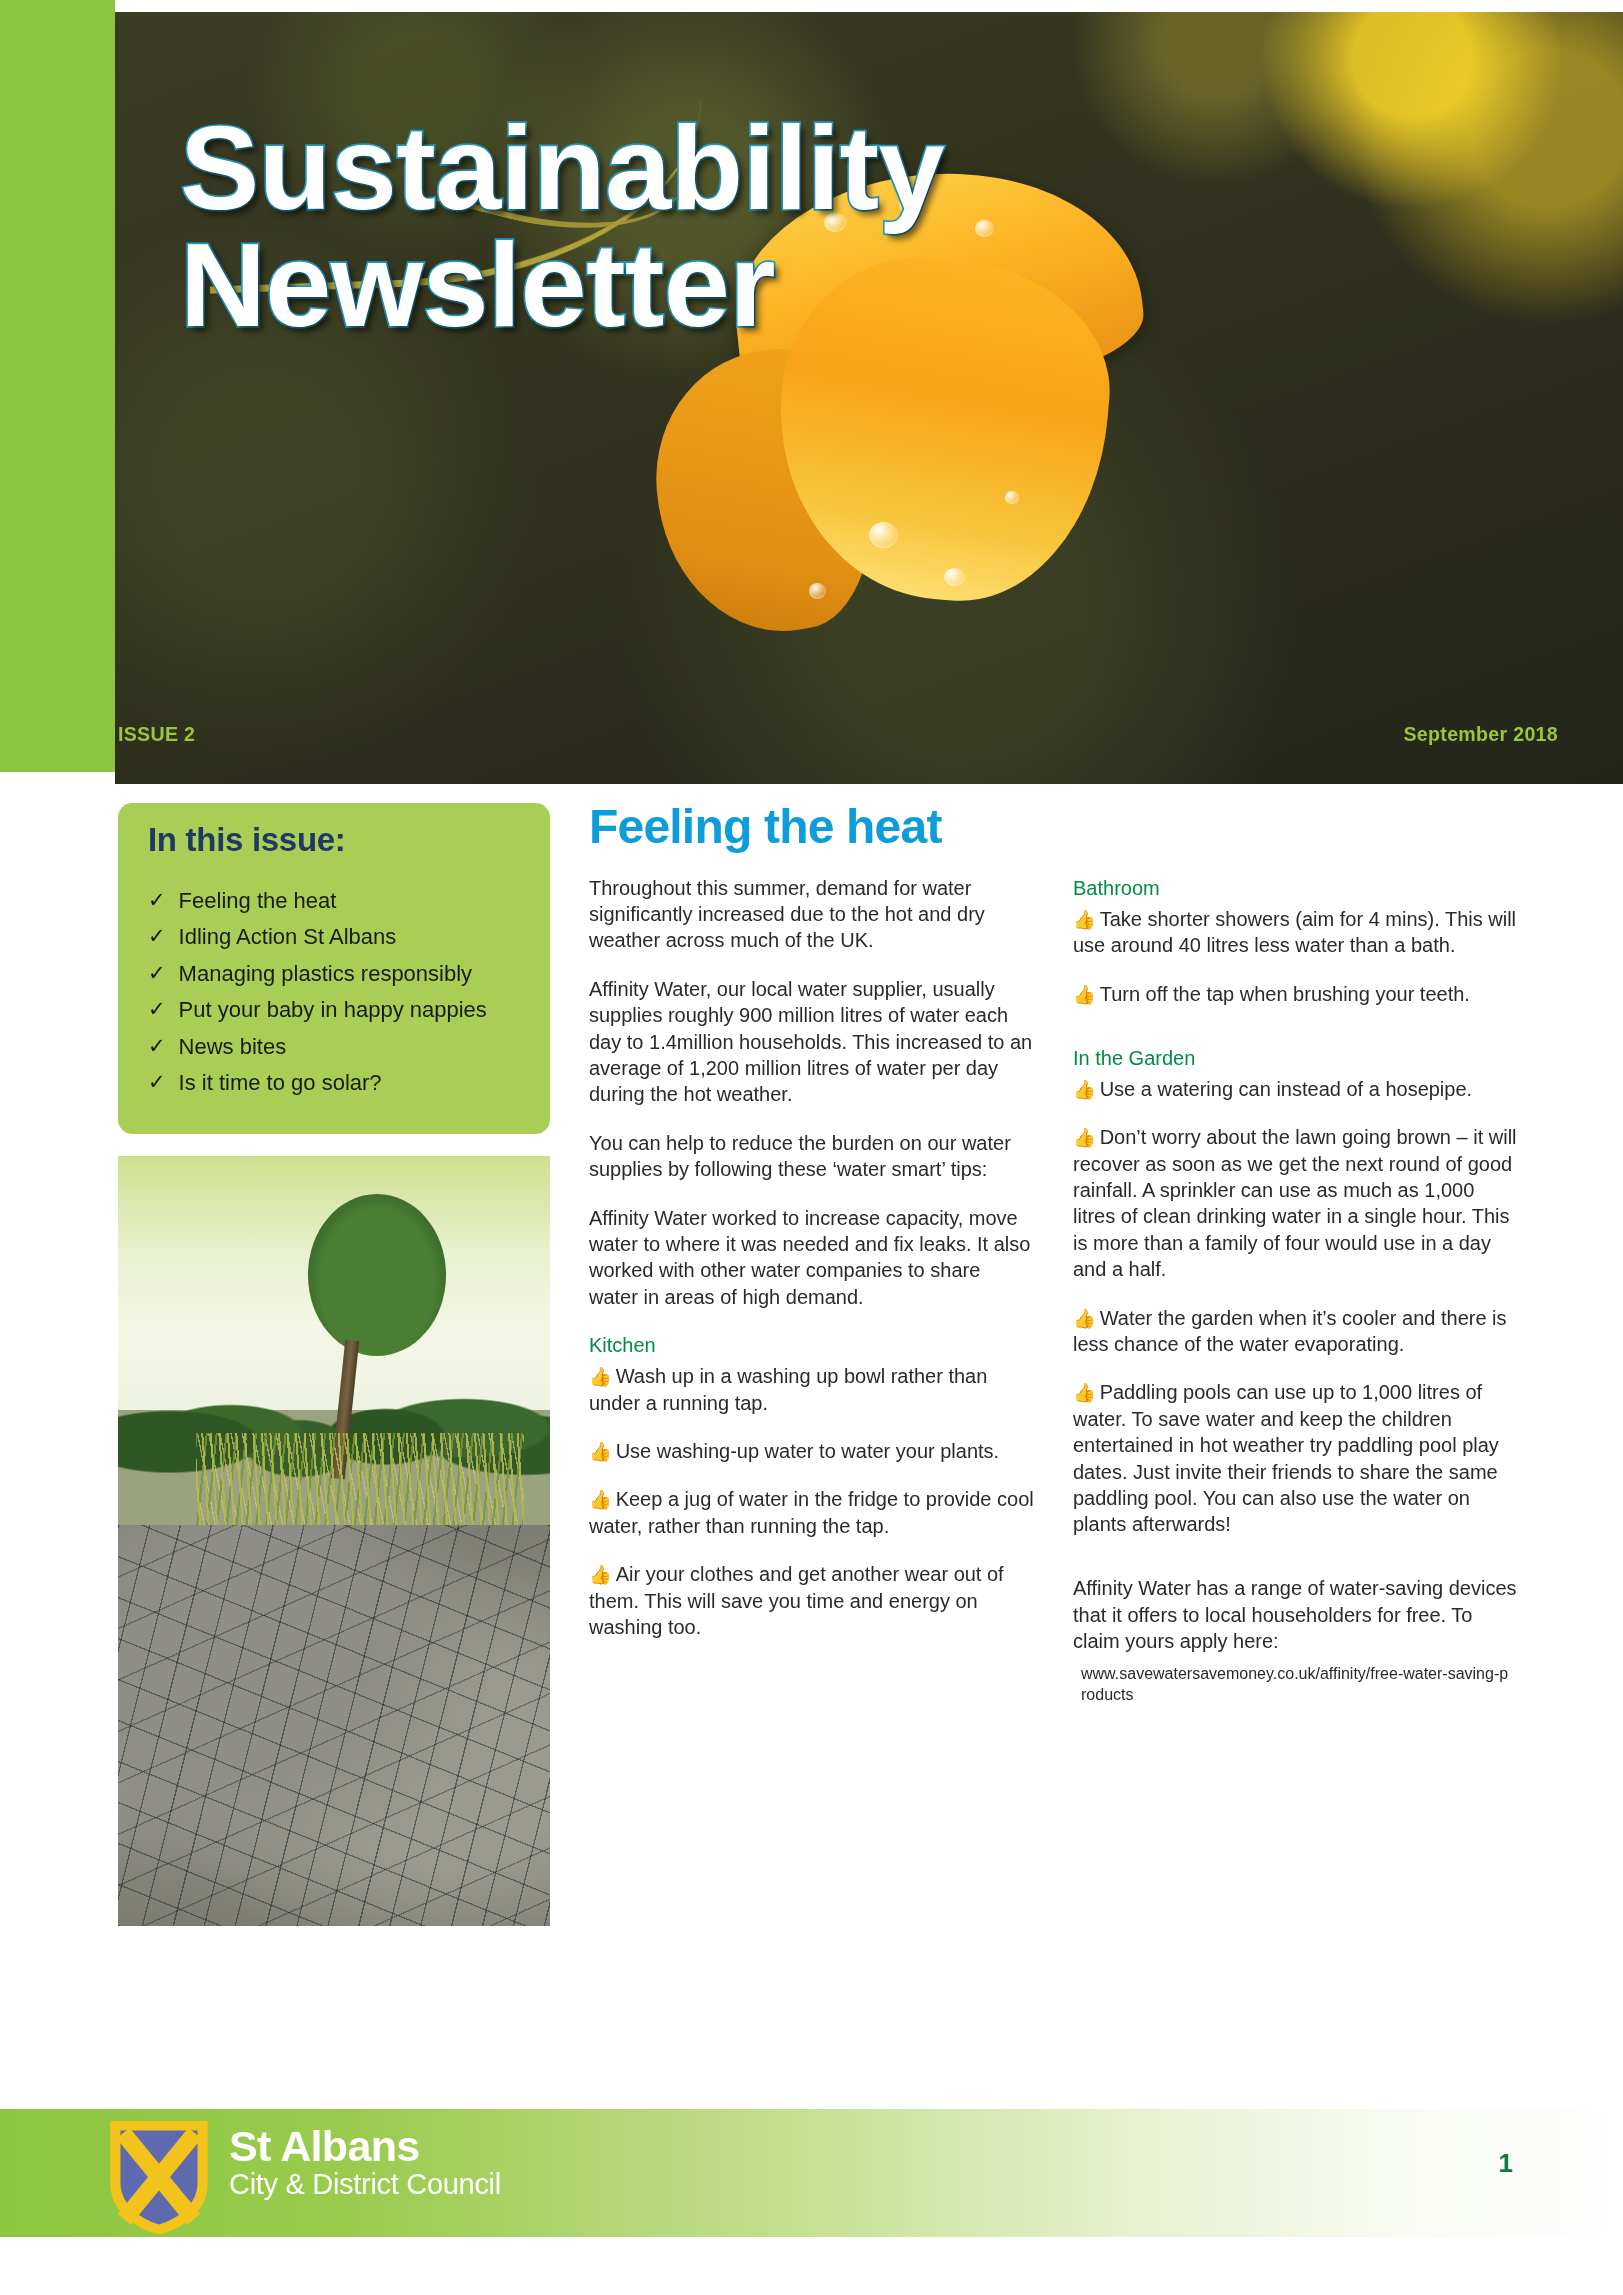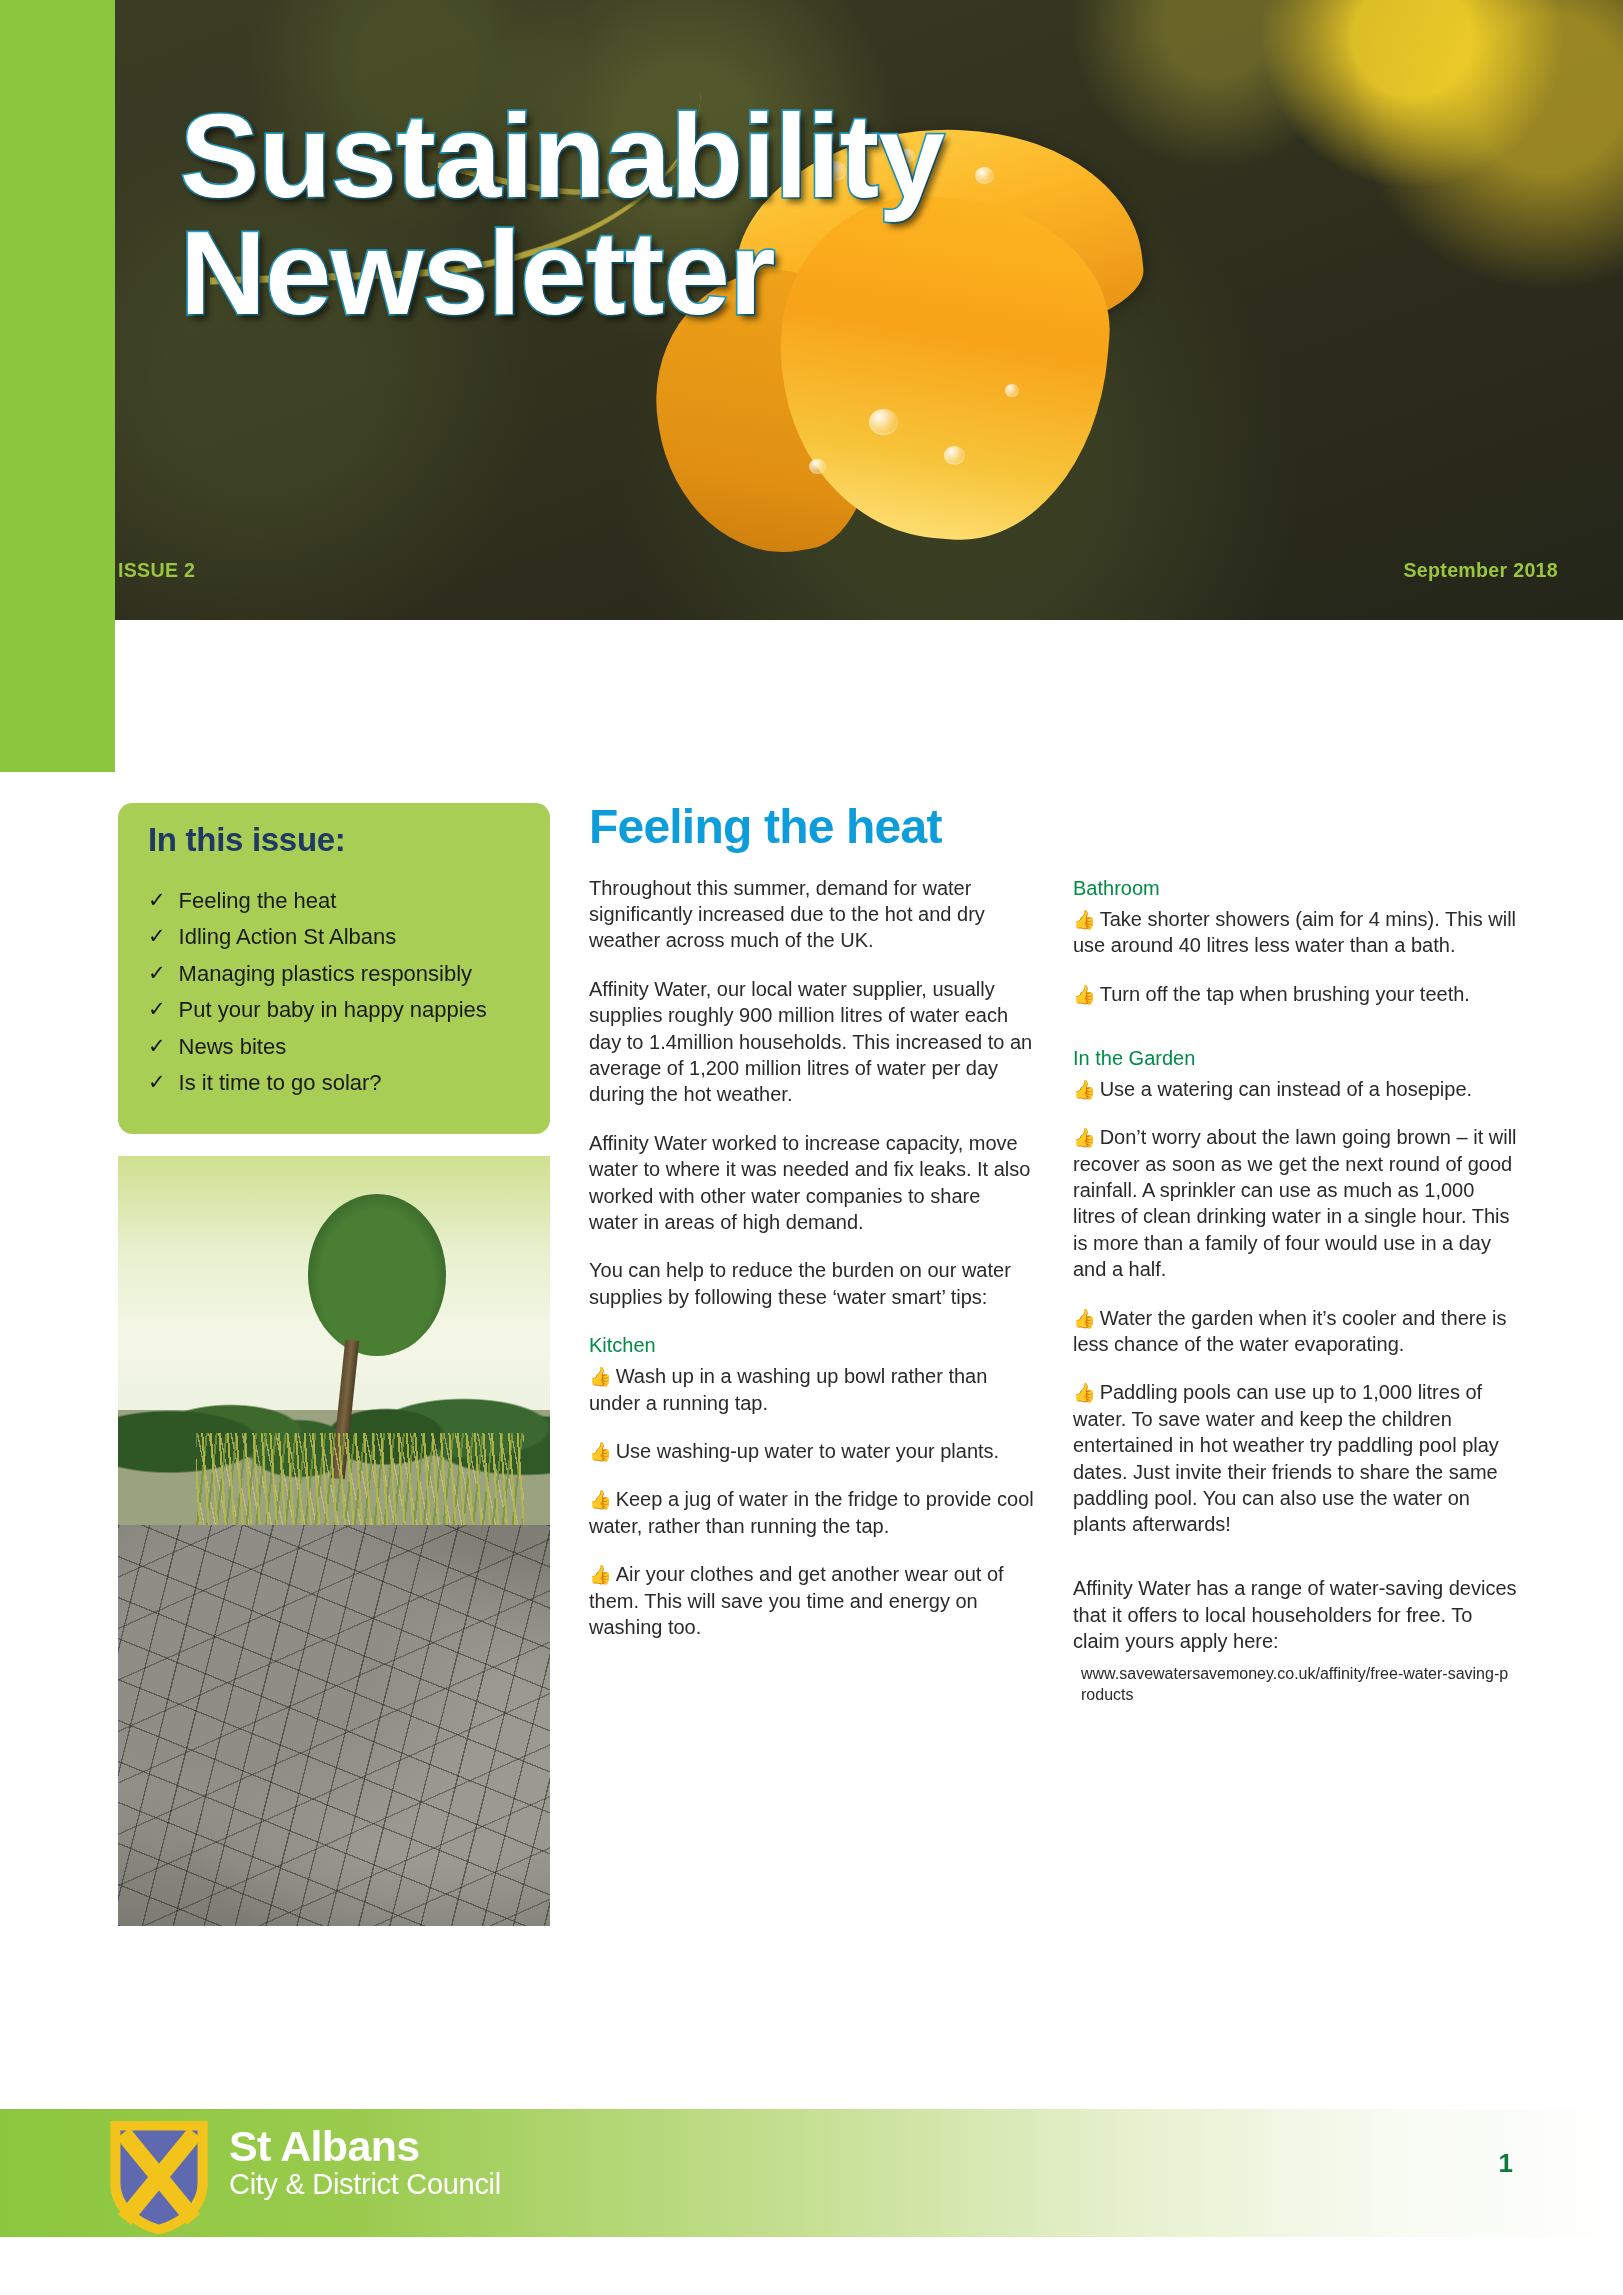--- a/index.html
+++ b/index.html
@@ -2,21 +2,21 @@
 <html style="font-size:10.5px"><head>
 <meta charset="utf-8">
 <style>
   html,body{margin:0;padding:0;background:#fff;}
   body{width:1623px;height:2295px;position:relative;overflow:hidden;
        font-family:"Liberation Sans","DejaVu Sans",sans-serif;}
 
   
   .page{position:absolute;inset:0;background:#ffffff;}
   .left-stripe{position:absolute;left:0;top:0;width:115px;height:772px;background:#8cc63e;}
-  .hero{position:absolute;left:115px;top:0;right:0;height:620px;overflow:hidden;
+  .hero{position:absolute;left:115px;top:12px;right:0;height:772px;overflow:hidden;
         background:#2b2d1d;}
   .hero-bg{position:absolute;inset:0;
      background:
        radial-gradient(circle at 86% 6%, rgba(250,214,40,.85) 0 59px, rgba(250,214,40,0) 151px),
        radial-gradient(circle at 95% 15%, rgba(240,205,40,.55) 0 79px, rgba(240,205,40,0) 196px),
        radial-gradient(circle at 73% 4%, rgba(205,190,60,.35) 0 52px, rgba(205,190,60,0) 144px),
        radial-gradient(circle at 38% 22%, rgba(150,160,70,.30) 0 72px, rgba(150,160,70,0) 209px),
        radial-gradient(circle at 20% 10%, rgba(120,135,55,.25) 0 59px, rgba(120,135,55,0) 170px),
        radial-gradient(circle at 10% 62%, rgba(90,100,50,.30) 0 98px, rgba(90,100,50,0) 275px),
        radial-gradient(circle at 56% 78%, rgba(70,78,42,.55) 0 131px, rgba(70,78,42,0) 340px),
@@ -197,22 +197,22 @@
     </div>
 
     <div class="main">
       <h1 class="headline">Feeling the heat</h1>
 
       <div class="cols">
 
         <div class="col">
           <p>Throughout this summer, demand for water significantly increased due to the hot and dry weather across much of the UK.</p>
           <p>Affinity Water, our local water supplier, usually supplies roughly 900 million litres of water each day to 1.4million households. This increased to an average of 1,200 million litres of water per day during the hot weather.</p>
+          <p>You can help to reduce the burden on our water supplies by following these ‘water smart’ tips:</p>
           <p>Affinity Water worked to increase capacity, move water to where it was needed and fix leaks. It also worked with other water companies to share water in areas of high demand.</p>
-          <p>You can help to reduce the burden on our water supplies by following these ‘water smart’ tips:</p>
 
           <div class="subhead">Kitchen</div>
           <p class="tipline">
             <span class="thumb">👍</span><span>Wash up in a washing up bowl rather than under a running tap.</span>
           </p>
           <p class="tipline">
             <span class="thumb">👍</span><span>Use washing-up water to water your plants.</span>
           </p>
           <p class="tipline">
             <span class="thumb">👍</span><span>Keep a jug of water in the fridge to provide cool water, rather than running the tap.</span>

